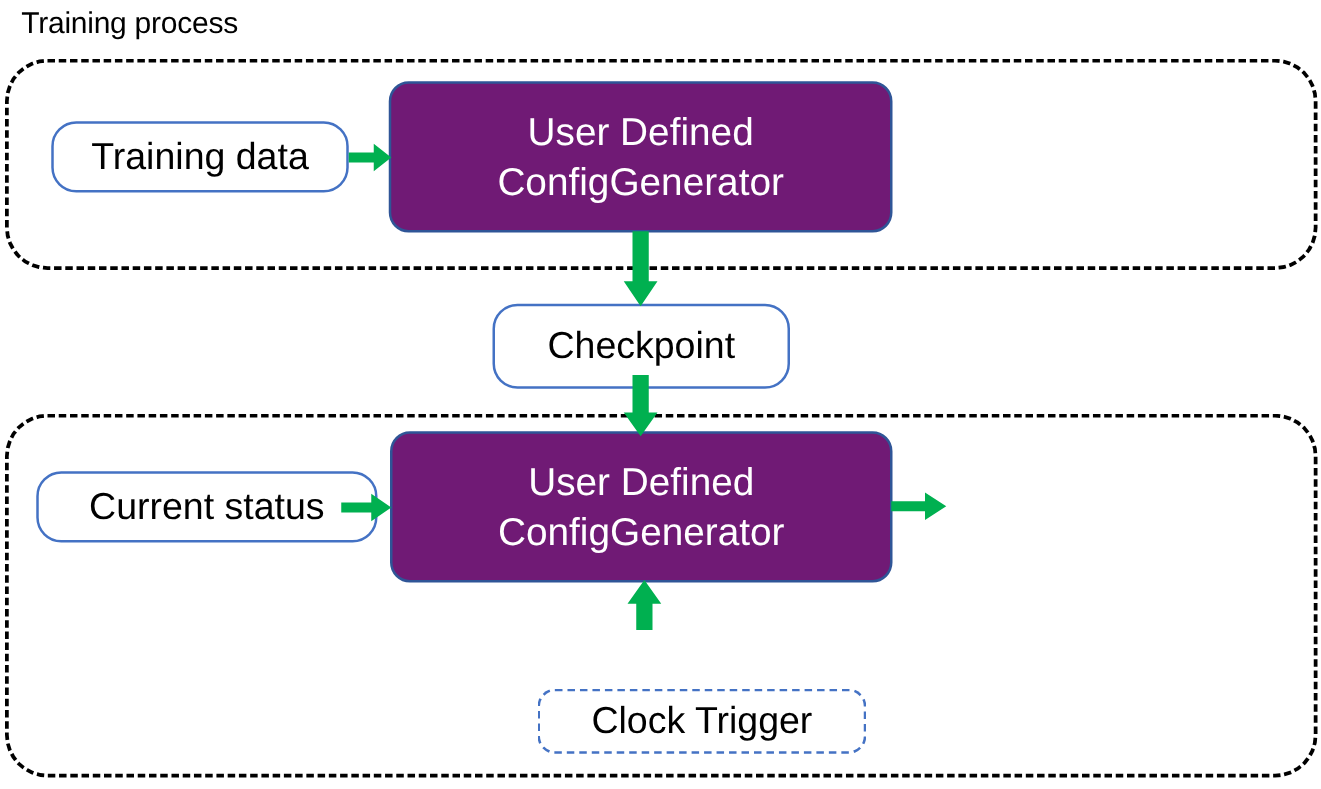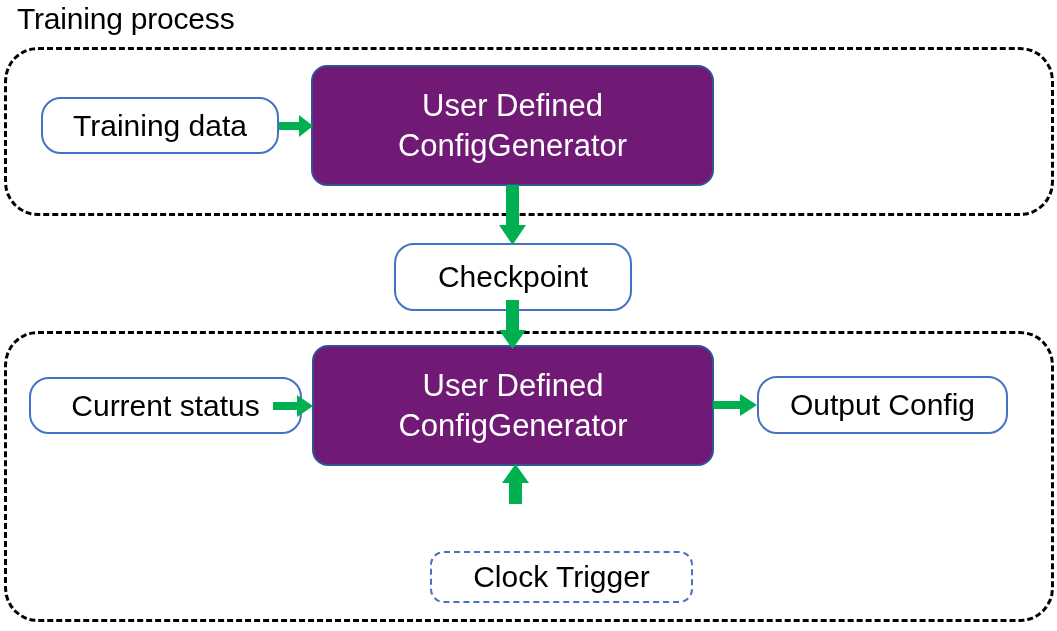--- a/index.html
+++ b/index.html
@@ -15,21 +15,21 @@
     position: relative;
     width: 1057px;
     height: 631px;
     background: #ffffff;
     overflow: hidden;
   }
 
   
   .section-caption {
     position: absolute;
-    font-size: 30px;
+    font-size: 24px;
     line-height: 34px;
     color: #000000;
     white-space: nowrap;
     letter-spacing: -0.2px;
   }
   #caption-training { left: 17px; top: 2px; }
   #caption-inference { left: 17px; top: 284px; }
 
   
   .group-container {
@@ -128,21 +128,20 @@
 
   <div class="node-box" id="node-checkpoint">Checkpoint</div>
 
   <div class="node-box" id="node-current-status">Current status</div>
 
   <div class="process-box" id="node-generator-inference">
     <span>User Defined</span>
     <span>ConfigGenerator</span>
   </div>
 
-  <div class="node-box" id="node-output-config">Output Config</div>
 
 
   <div class="trigger-box" id="node-clock-trigger">Clock Trigger</div>
 
   <div class="arrow" style="left:279px; top:112px;">
     <svg width="36" height="28" viewBox="0 0 36 28">
       <path d="M0,10 L20,10 L20,3 L34,14 L20,25 L20,18 L0,18 Z" fill="#00B050"></path>
     </svg>
   </div>
 

